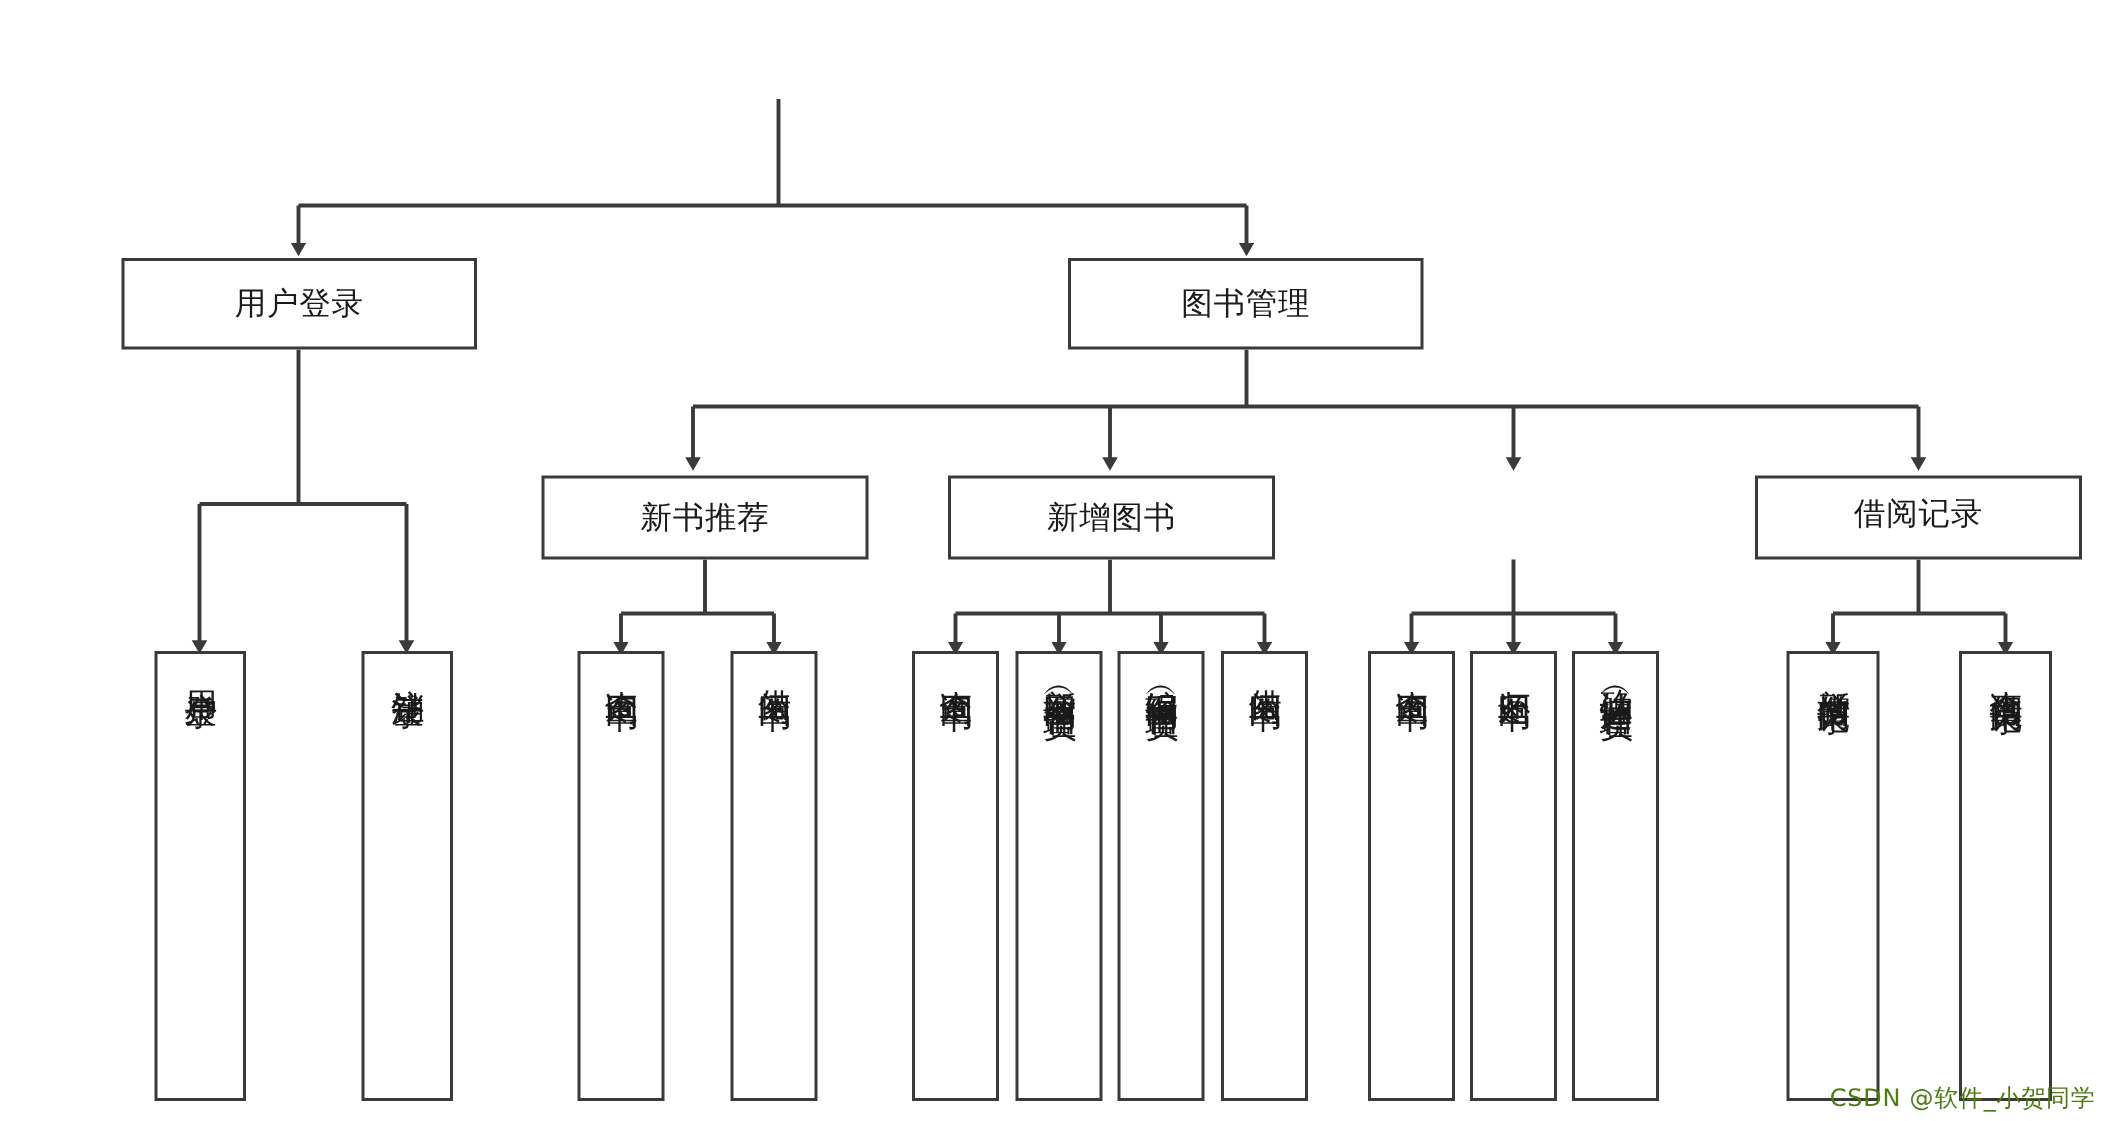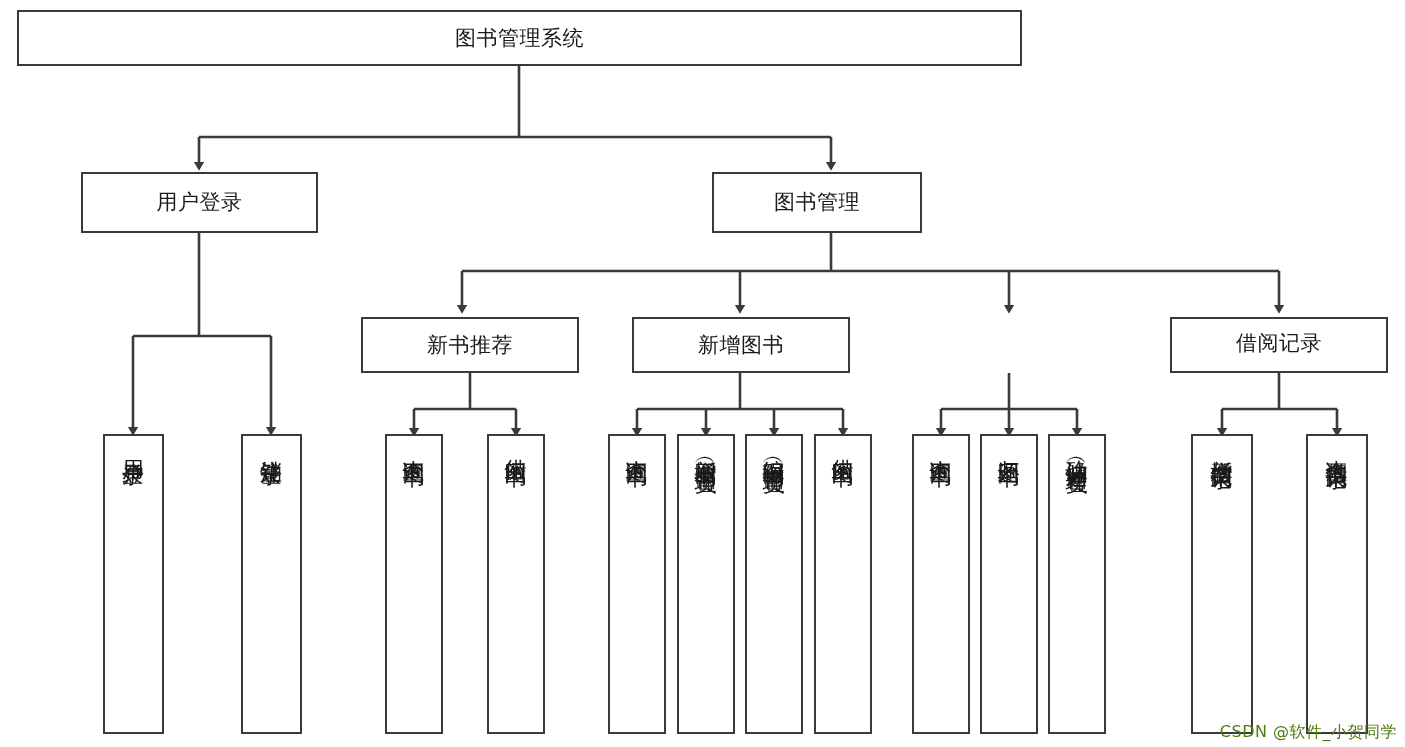--- a/index.html
+++ b/index.html
@@ -124,28 +124,25 @@
       <path d="M1009,409 L1009,429" marker-end="url(#arrow)"></path>
       <path d="M1077,409 L1077,429" marker-end="url(#arrow)"></path>
 
       <path d="M1279,373 L1279,409"></path>
       <path d="M1222,409 L1337,409"></path>
       <path d="M1222,409 L1222,429" marker-end="url(#arrow)"></path>
       <path d="M1337,409 L1337,429" marker-end="url(#arrow)"></path>
     </g>
   </svg>
 
-  <div class="node h root" style="left:17px; top:10px; width:1005px; height:56px;">
-    <span class="node-label">图书管理系统</span>
-  </div>
 
   <div class="node h" style="left:81px; top:172px; width:237px; height:61px;">
     <span class="node-label">用户登录</span>
   </div>
-  <div class="node h" style="left:712px; top:172px; width:210px; height:61px;">
+  <div class="node h" style="left:712px; top:172px; width:237px; height:61px;">
     <span class="node-label">图书管理</span>
   </div>
 
   <div class="node h" style="left:361px; top:317px; width:218px; height:56px;">
     <span class="node-label">新书推荐</span>
   </div>
   <div class="node h" style="left:632px; top:317px; width:218px; height:56px;">
     <span class="node-label">新增图书</span>
   </div>
   <div class="node h" style="left:1170px; top:317px; width:218px; height:56px;font-family:Liberation Mono, monospace;">

